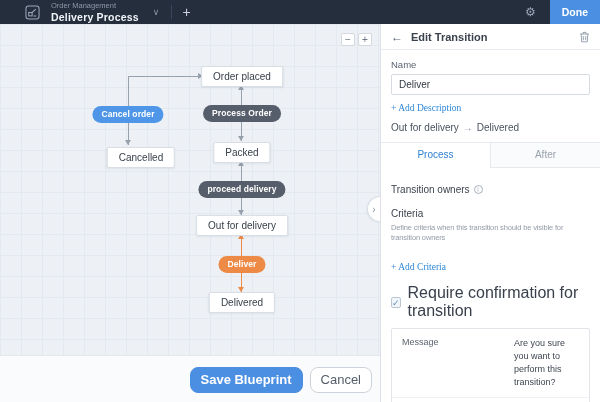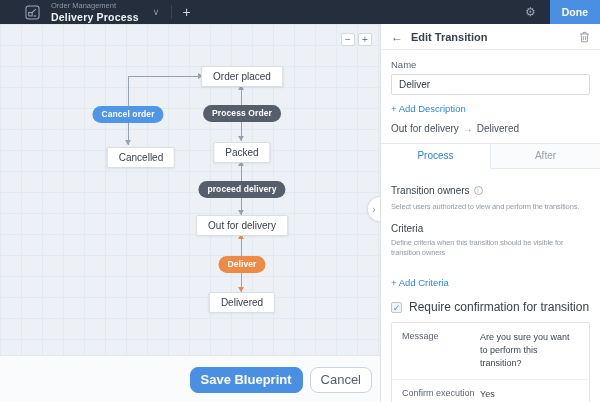--- a/index.html
+++ b/index.html
@@ -70,21 +70,21 @@
   .panel-header { height:26px; display:flex; align-items:center; padding:0 10px; border-bottom:1px solid #e8ebef; }
   .ph-back { color:#5a6472; font-size:12px; margin-right:8px; cursor:pointer; line-height:1; }
   .ph-title { font-size:11px; font-weight:bold; color:#3a424d; }
   .ph-spacer { flex:1; }
   .ph-trash { cursor:pointer; display:flex; }
 
   .panel-body { padding:9px 10px 0; }
   .lbl { font-size:9.5px; color:#5b6470; }
   .name-input { width:100%; height:21px; border:1px solid #d6dbe1; border-radius:2px; padding:0 7px;
     font-size:10px; color:#333a44; margin-top:4px; font-family:"Liberation Sans",sans-serif; outline:none; }
-  .link { font-size:9.5px; color:#2f87d7; cursor:pointer; display:inline-block; }
+  .link { font-size:9.5px; color:#2f87d7; cursor:pointer; display:inline-block;font-family:Liberation Serif, serif; }
   .add-desc { margin-top:8px; }
   .path-row { margin-top:7px; font-size:10px; color:#4a525e; }
   .path-arrow { color:#8a94a2; margin:0 4px; }
 
   .tabs { display:flex; margin:9px -10px 0; border-top:1px solid #e6eaee; }
   .tab { flex:1; text-align:center; padding:6px 0 7px; font-size:10px; cursor:pointer; }
   .tab.active { color:#2e7fd2; background:#fff; border-right:1px solid #e6eaee; }
   .tab.inactive { color:#99a1ad; background:#fafbfc; border-bottom:1px solid #e6eaee; }
 
   .sec-title { font-size:10px; color:#3c434e; }
@@ -99,24 +99,24 @@
   .tag-x { color:#98a1ad; font-size:9px; cursor:pointer; line-height:1; }
   .of-spacer { flex:1; }
   .person-ic { display:flex; cursor:pointer; }
 
   .criteria { margin-top:11px; }
   .add-crit { margin-top:19px; }
 
   .confirm-row { margin-top:10px; display:flex; align-items:center; }
   .checkbox { width:11px; height:11px; border:1px solid #bcc6d1; border-radius:2px; background:#f2f6fa;
     color:#5f8fc7; font-size:9px; line-height:10px; text-align:center; cursor:pointer; }
-  .confirm-lbl { font-size:12px; color:#39404b; margin-left:7px; }
+  .confirm-lbl { font-size:16px; color:#39404b; margin-left:7px; }
 
   .confirm-table { margin-top:8px; border:1px solid #e1e5ea; border-radius:2px; background:#fff; }
-  .ct-row { display:flex; padding:8px 10px; }
+  .ct-row { display:flex; padding:8px 10px;gap:34px; }
   .ct-row + .ct-row { border-top:1px solid #f0f2f5; }
   .ct-label { width:78px; flex:none; font-size:9px; color:#5b6470; }
   .ct-value { flex:1; font-size:9px; color:#3f4650; line-height:1.45; }
 </style>
 </head>
 <body>
 
 <div class="app">
 
   <div class="topbar">
@@ -209,21 +209,20 @@
           <span>Out for delivery</span><span class="path-arrow">→</span><span>Delivered</span>
         </div>
 
         <div class="tabs">
           <span class="tab active">Process</span>
           <span class="tab inactive">After</span>
         </div>
 
         <div class="owners">
           <span class="sec-title">Transition owners</span><span class="info-i">i</span>
-          <div class="subtle">Select users authorized to view and perform the transitions.</div>
         </div>
 
         <div class="criteria">
           <div class="sec-title">Criteria</div>
           <div class="subtle">Define criteria when this transition should be visible for transition owners</div>
           <div class="link add-crit">+ Add Criteria</div>
         </div>
 
         <div class="confirm-row">
           <span class="checkbox">✓</span>

